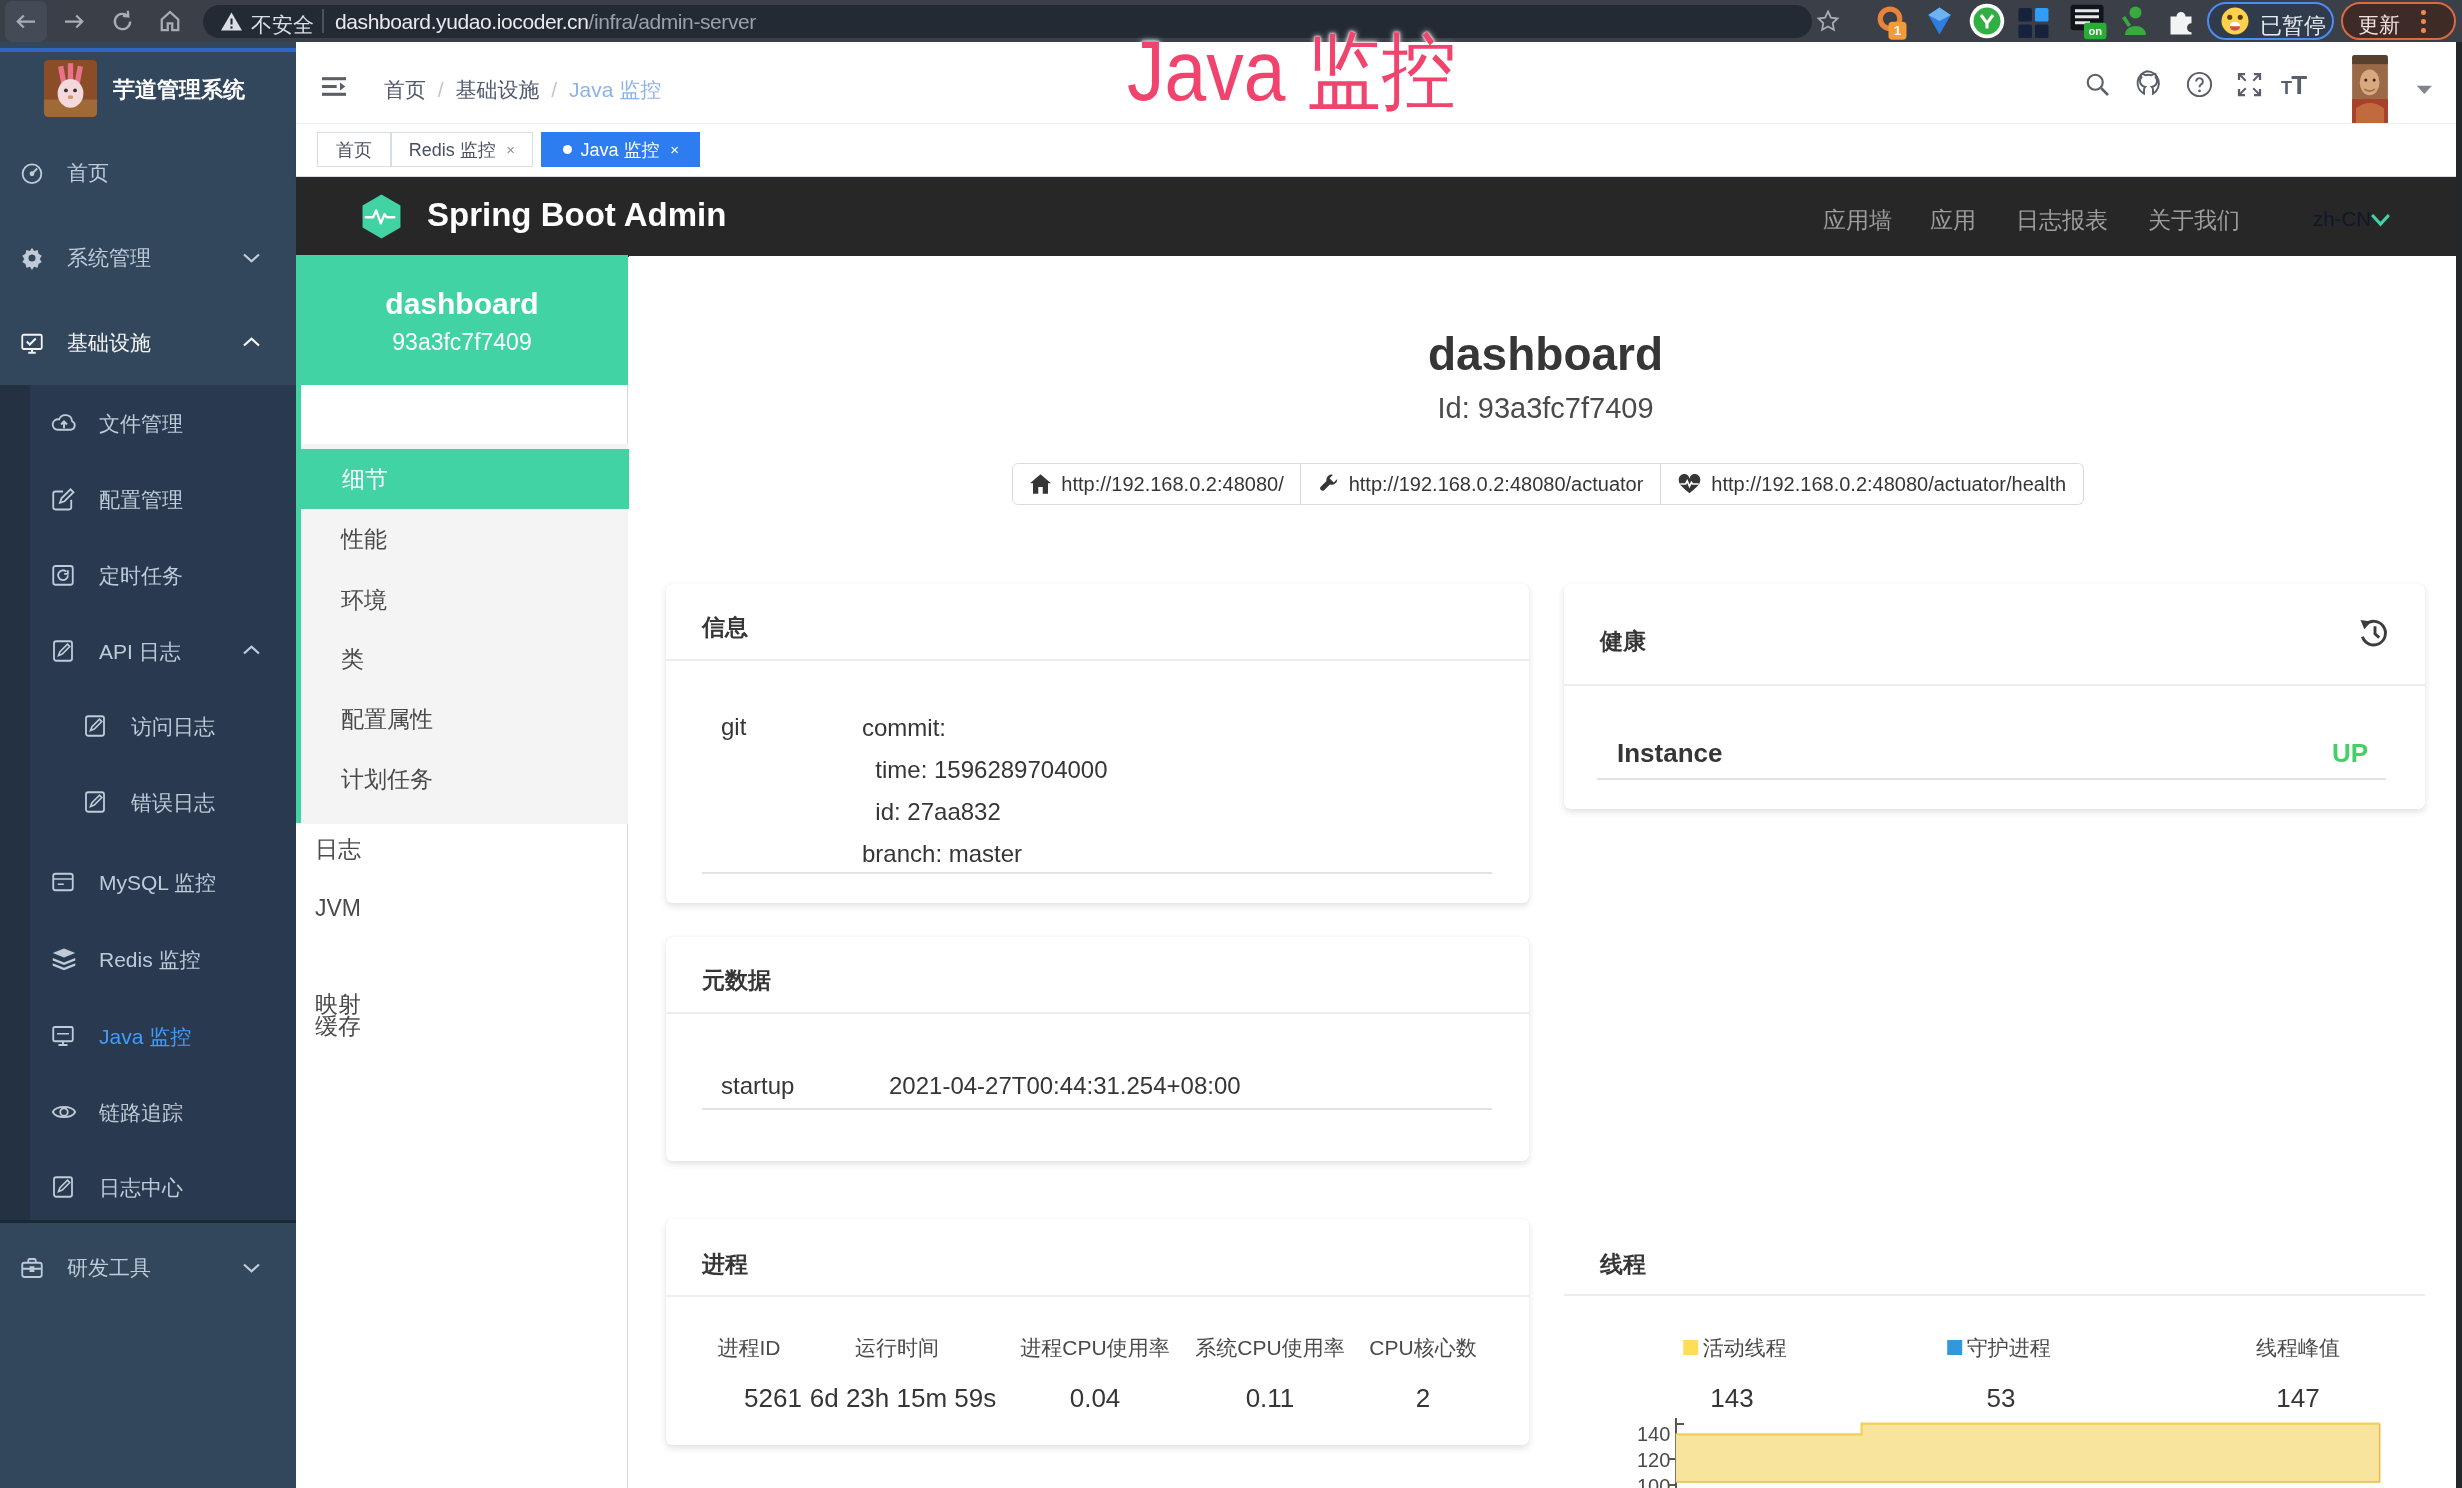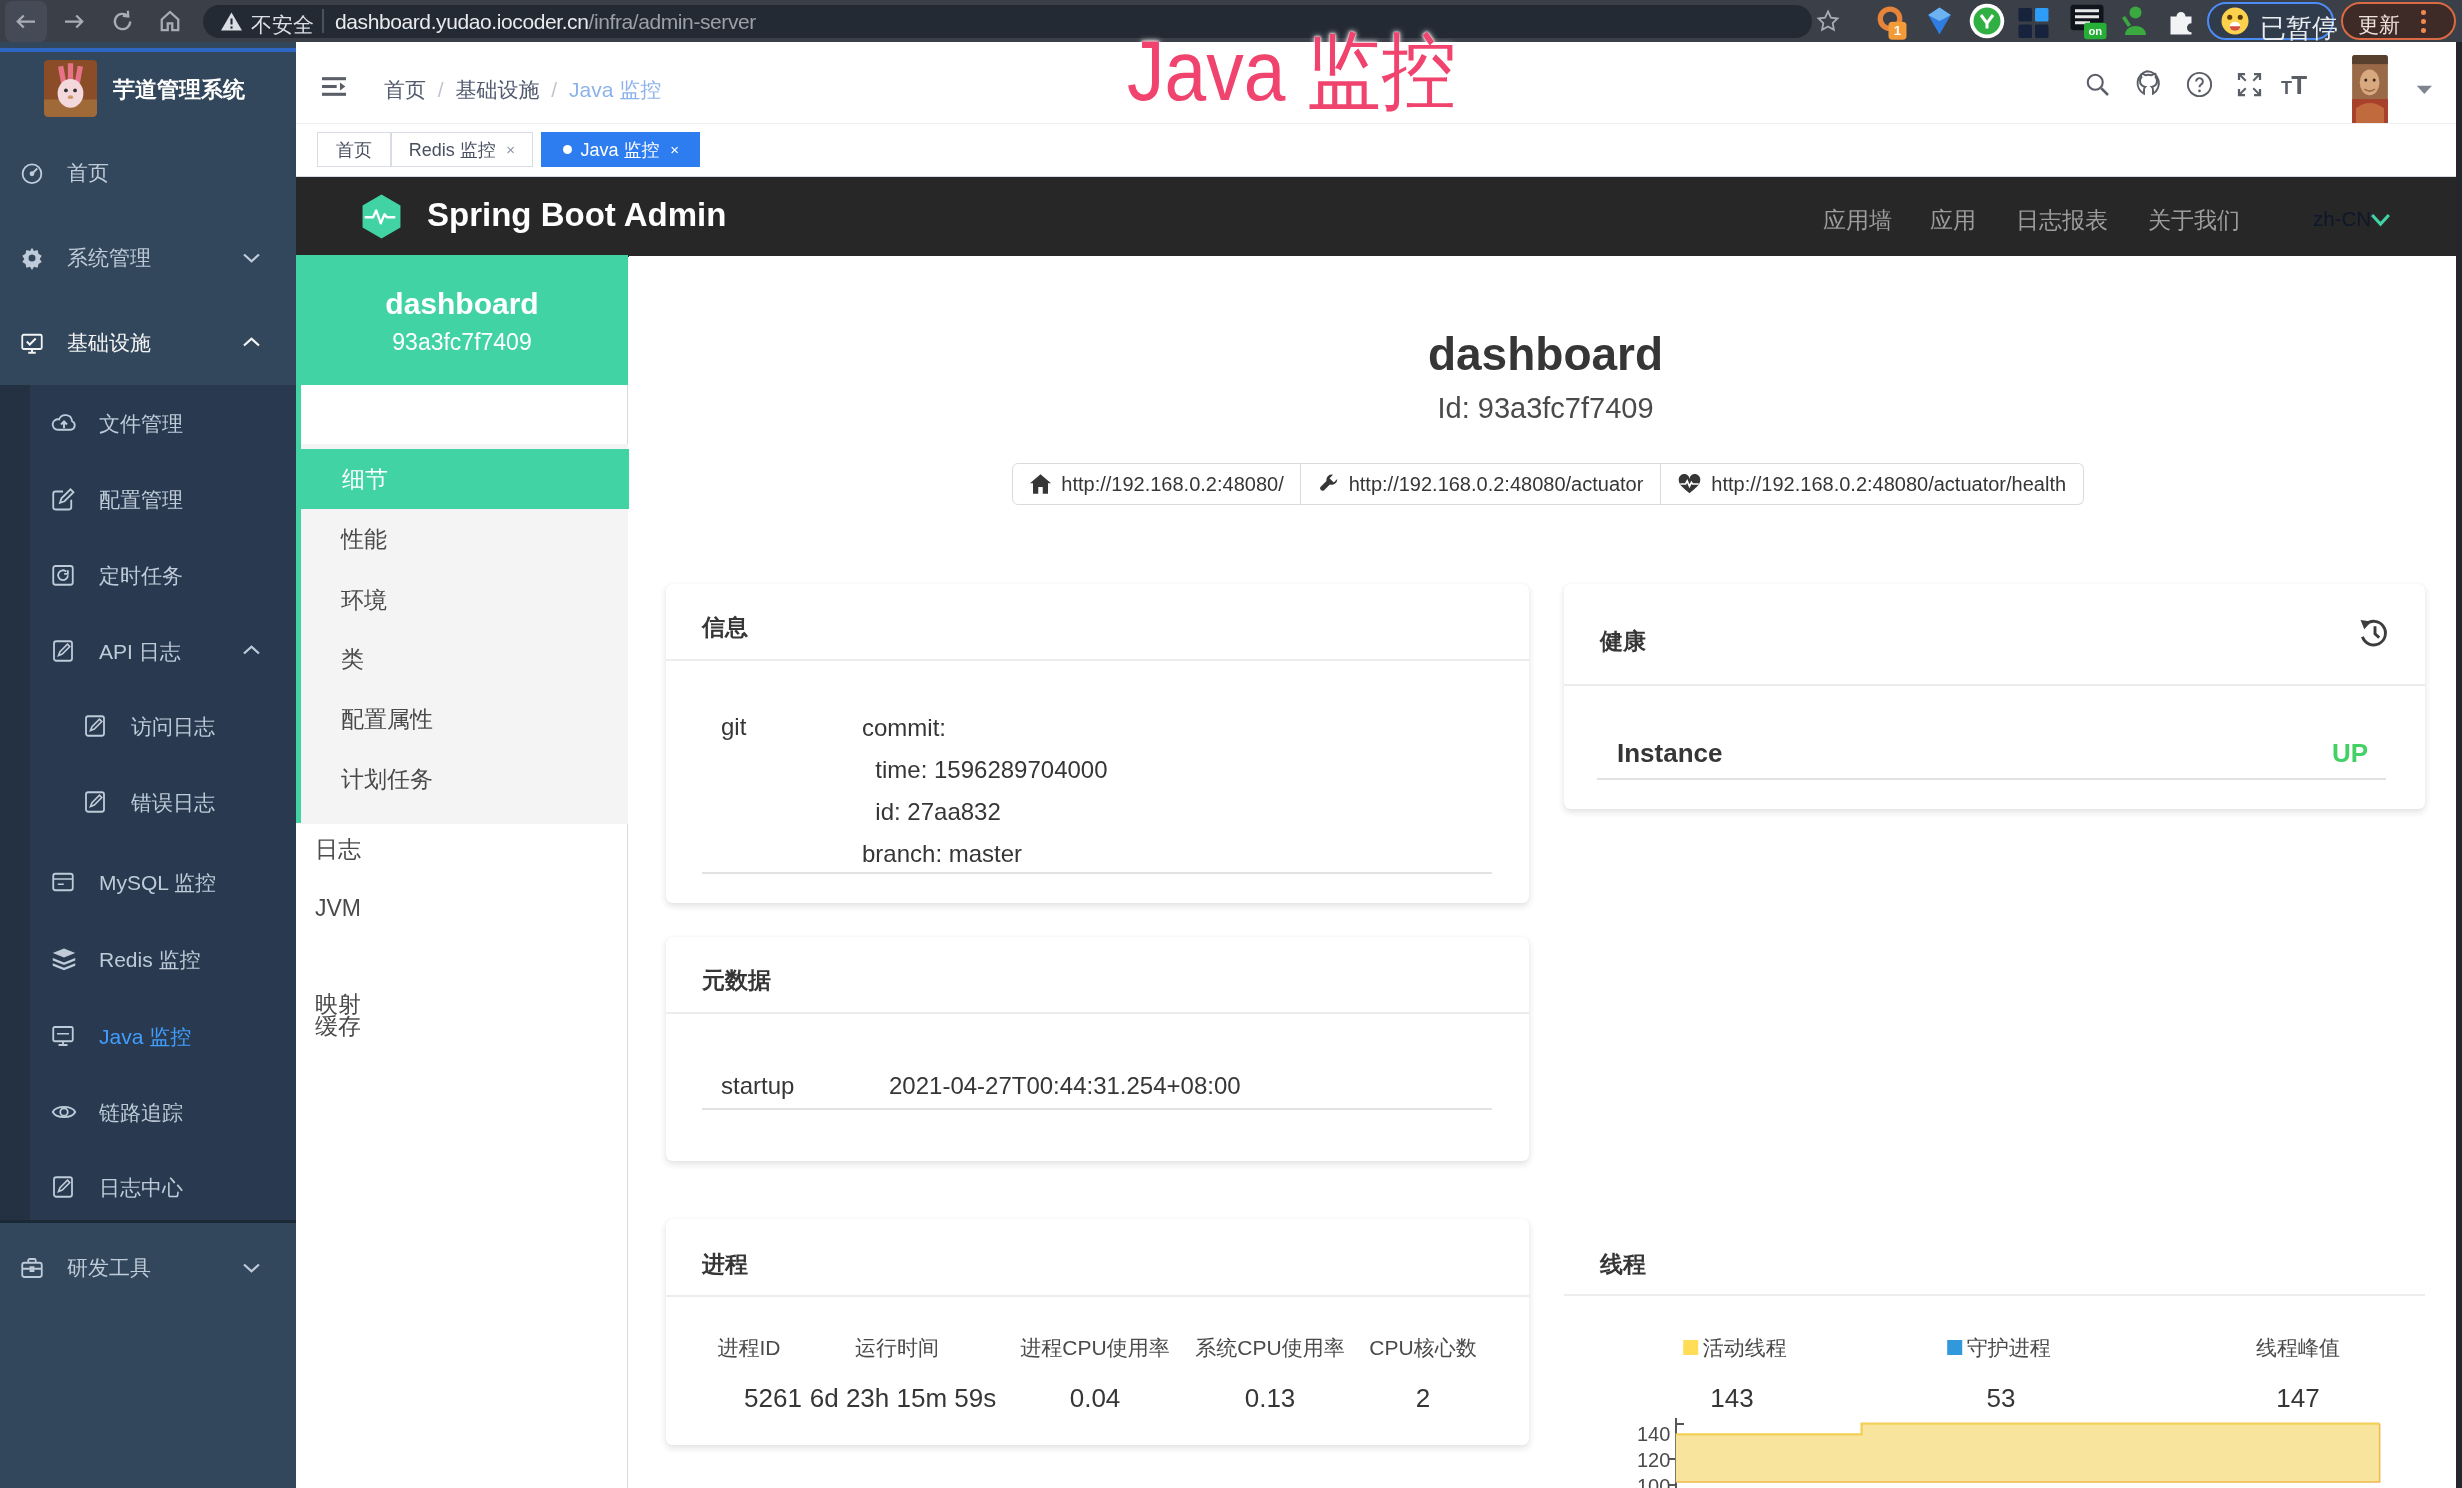--- a/index.html
+++ b/index.html
@@ -88,21 +88,21 @@
       </svg>
 
   <div class="abs" style="left:2207px;top:2.3px;width:127px;height:38px;border:2.3px solid #4d8cf5;border-radius:20.5px;background:#303c4c;"></div>
   <svg class="abs" style="left:2220px;top:6px;" width="30" height="30" viewBox="0 0 40 40">
         <circle cx="20" cy="20" r="18" fill="#fcd24c"></circle>
         <circle cx="13" cy="15" r="3.4" fill="#5b3c08"></circle>
         <circle cx="27" cy="15" r="3.4" fill="#5b3c08"></circle>
         <ellipse cx="20" cy="27" rx="7" ry="6" fill="#fff"></ellipse>
         <path d="M13 27 a7 6 0 0 0 14 0 Z" fill="#d4503c"></path>
       </svg>
-  <div class="abs" style="left:2260px;top:10.6px;font-size:26px;color:#e9edf2;">已暂停</div>
+  <div class="abs" style="left:2260px;top:10.6px;font-size:22px;color:#e9edf2;">已暂停</div>
 
   <div class="abs" style="left:2341px;top:2.3px;width:115px;height:38px;border:2.3px solid #d96a43;border-radius:20.5px;background:#3e2b27;"></div>
   <div class="abs" style="left:2358px;top:10.6px;font-size:21px;color:#efe3dd;">更新</div>
   <div class="abs" style="left:2421px;top:10px;width:4.6px;height:4.6px;border-radius:2.3px;background:#ef8a4e;box-shadow:0 9px 0 #ef8a4e,0 18px 0 #ef8a4e;"></div>
 </div>
 
 <div class="abs" style="left:0;top:42px;width:296px;height:1446px;background:#32475c;">
   <div class="abs" style="left:0;top:6px;width:296px;height:3.8px;background:#2d66c3;"></div>
 
   <div class="abs" style="left:0;top:343px;width:296px;height:836px;background:#293a50;"></div>
@@ -355,21 +355,21 @@
   <div class="cardh" style="padding:30px 36px;">进程</div>
   <div class="abs" style="left:0;top:76px;width:863px;height:1.5px;background:#ededed;"></div>
   <div class="abs plbl" style="left:83px;top:115px;">进程ID</div>
   <div class="abs plbl" style="left:231px;top:115px;">运行时间</div>
   <div class="abs plbl" style="left:429px;top:115px;">进程CPU使用率</div>
   <div class="abs plbl" style="left:604px;top:115px;">系统CPU使用率</div>
   <div class="abs plbl" style="left:757px;top:115px;">CPU核心数</div>
   <div class="abs pval" style="left:83px;top:164px;margin-left:24px;">5261</div>
   <div class="abs pval" style="left:237px;top:164px;">6d 23h 15m 59s</div>
   <div class="abs pval" style="left:429px;top:164px;">0.04</div>
-  <div class="abs pval" style="left:604px;top:164px;">0.13</div>
+  <div class="abs pval" style="left:604px;top:164px;">0.11</div>
   <div class="abs pval" style="left:757px;top:164px;">2</div>
 </div>
 
 <div class="abs card" style="left:1564px;top:584px;width:861px;height:225px;">
   <div class="cardh" style="padding:42px 36px;">健康</div>
   <svg class="abs" style="left:795px;top:33px;" width="32" height="32" viewBox="0 0 42 42" fill="none" stroke="#3c3c3c" stroke-width="3.8">
         <path d="M8.5 10 a15.5 15.5 0 1 1 -4 16"></path>
         <path d="M2 4 L16 6 L7 16 Z" fill="#3c3c3c" stroke="none"></path>
         <path d="M21 12 V22 L26.5 27"></path>
       </svg>

